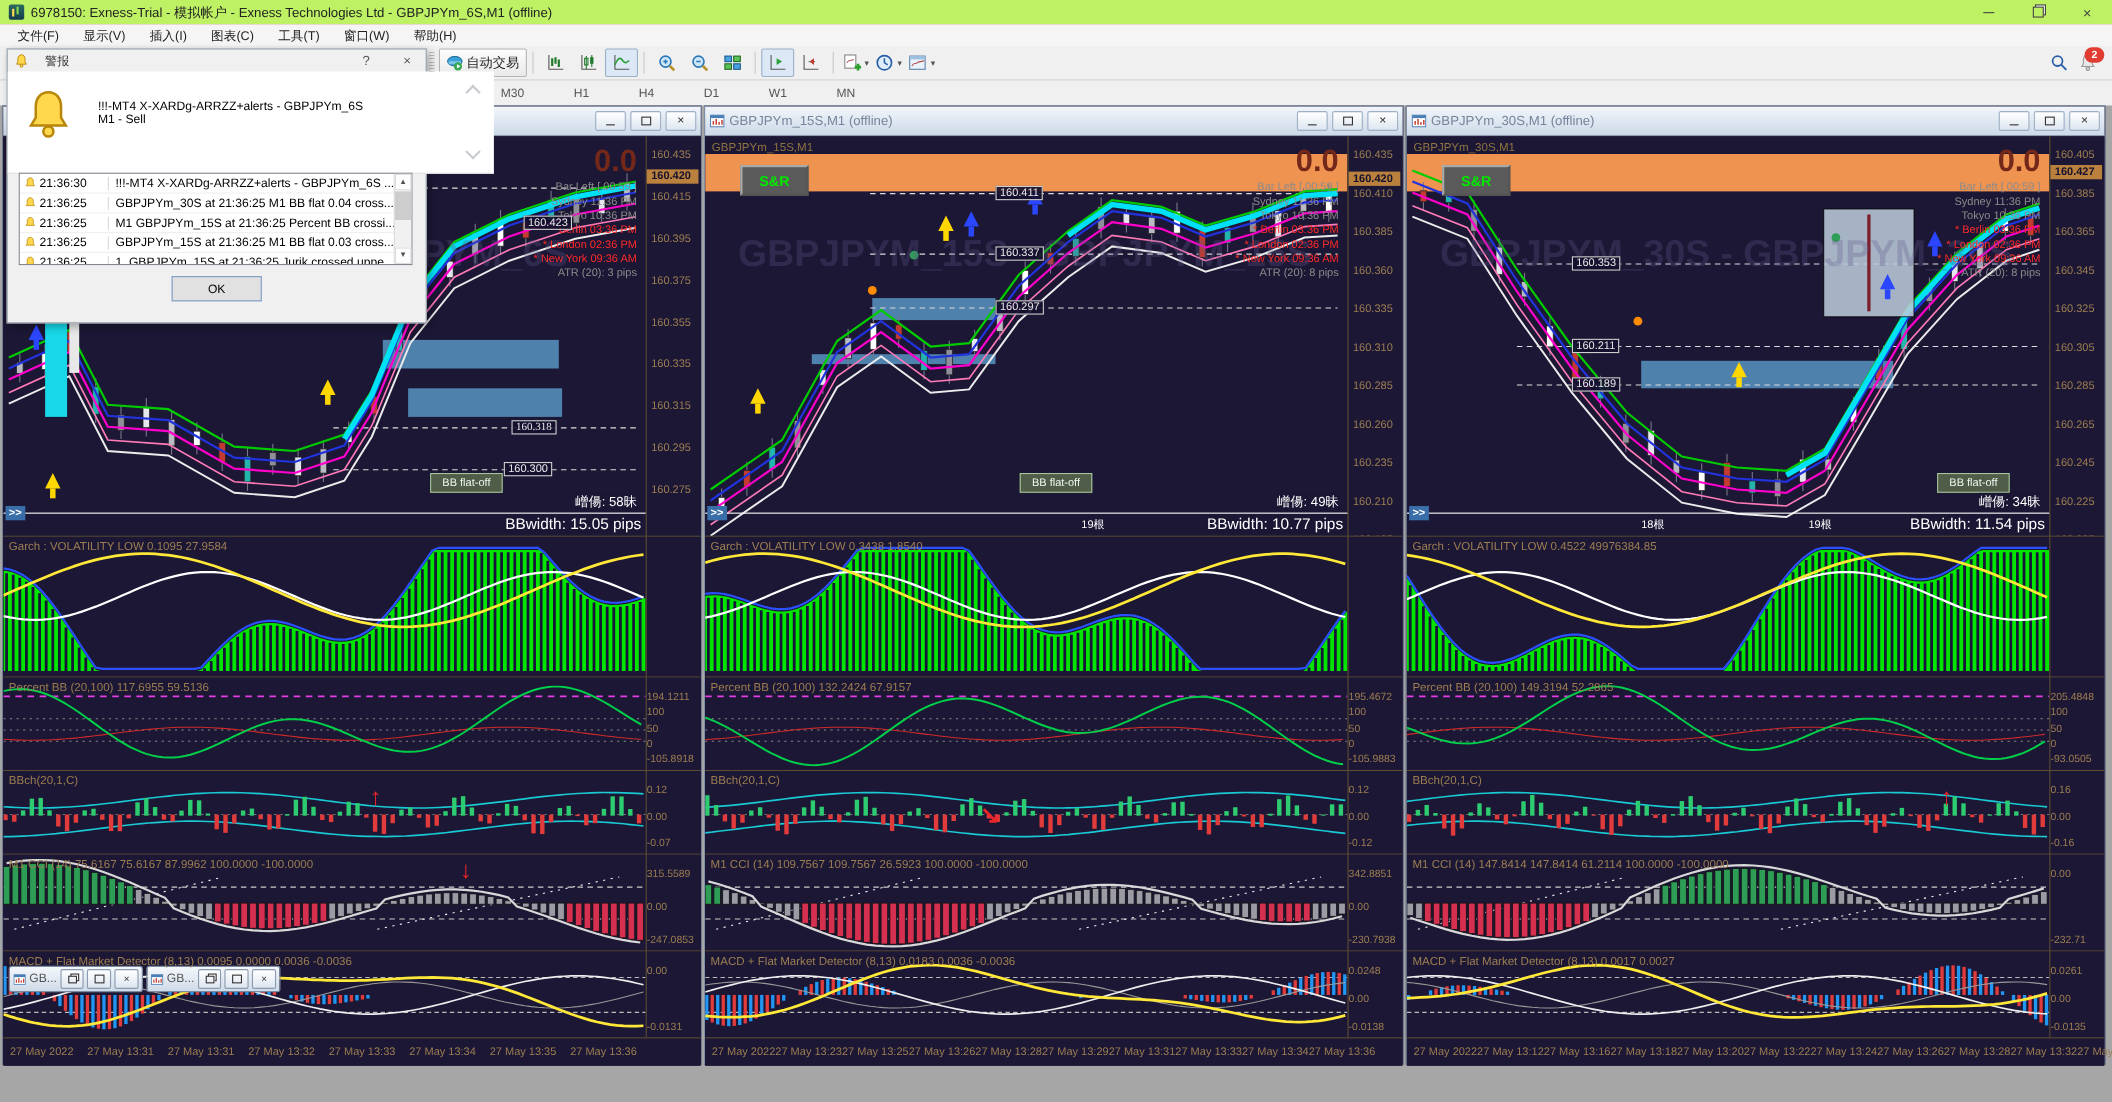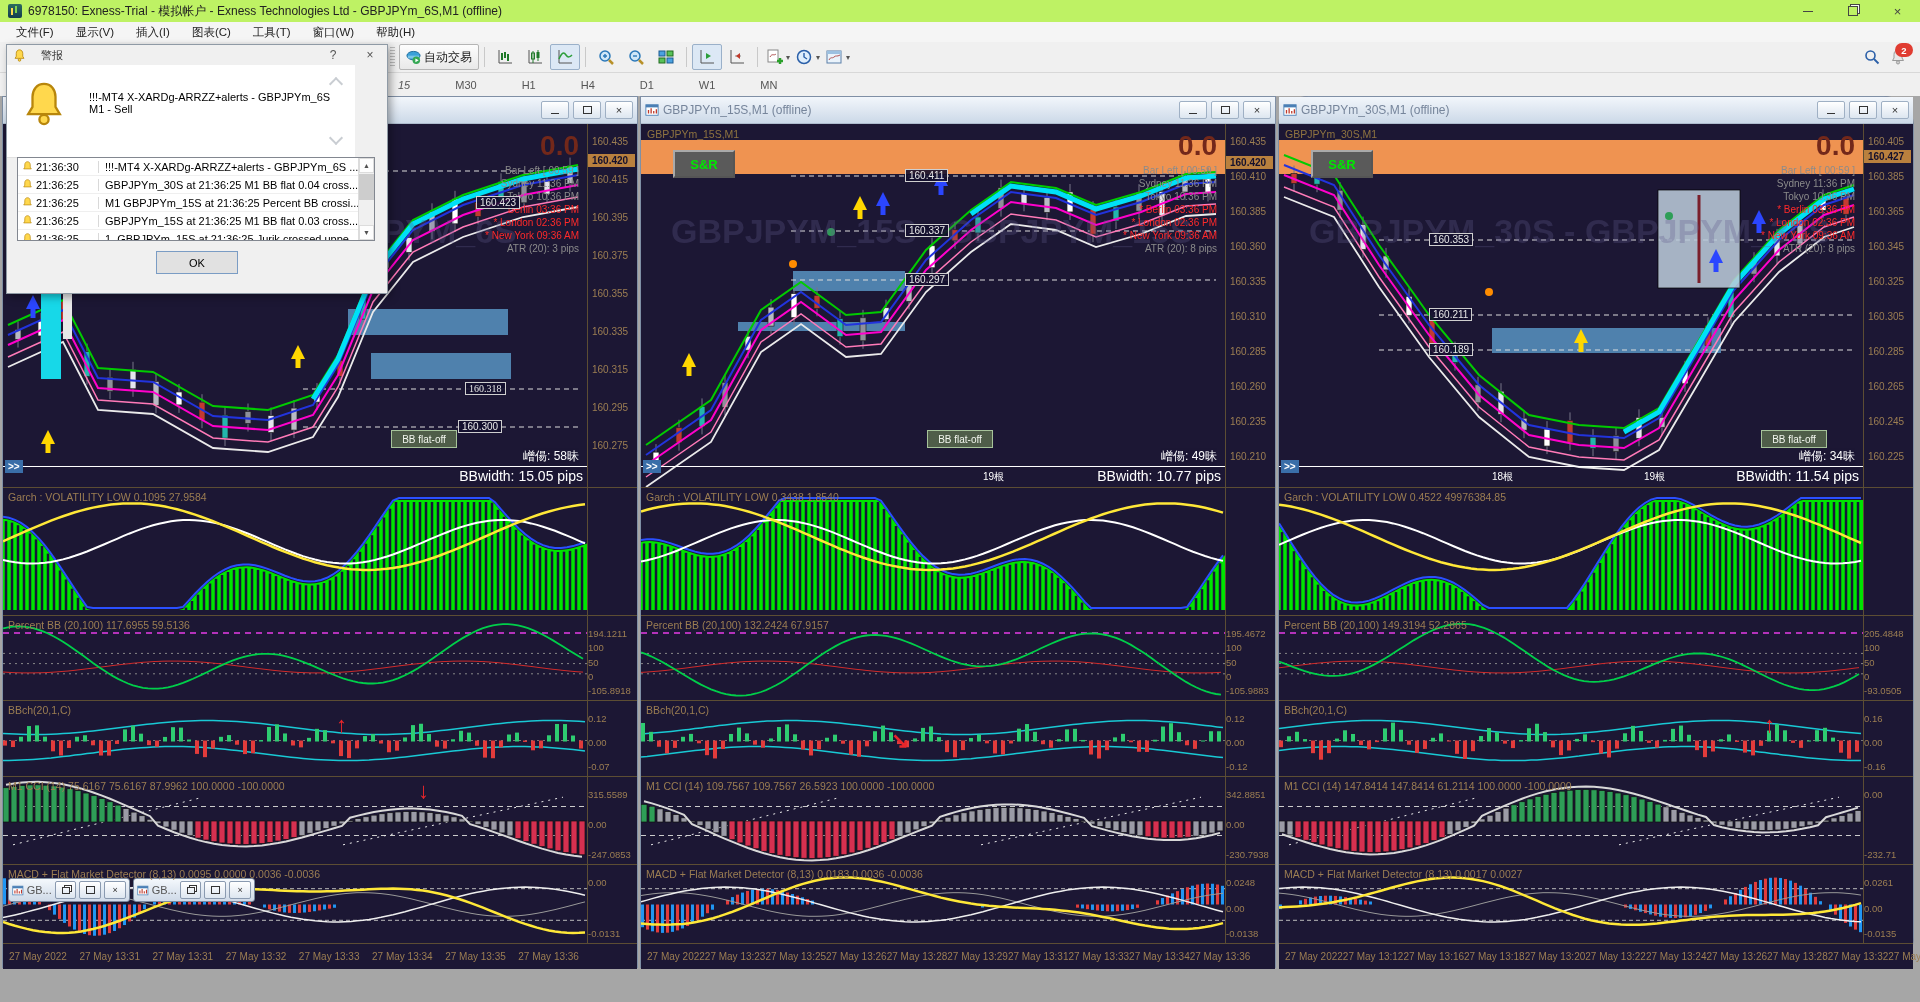--- a/index.html
+++ b/index.html
@@ -64,21 +64,21 @@
   .ggbtn{position:absolute;left:2px;top:336px;background:#3a6ea8;color:#fff;font-size:10px;font-weight:bold;padding:1px 3px;z-index:6;}
   .bclab{position:absolute;top:346px;font-size:10px;color:#fff;z-index:6;}
   .rarrow{position:absolute;z-index:6;font-weight:bold;color:#e8262b;font-size:22px;line-height:20px;}
   .taxis{height:25px;display:flex;justify-content:space-between;align-items:center;padding:0 58px 0 6px;font-size:10px;color:#9c7e52;background:#1c1734;}
   .taxis span{white-space:nowrap;}
   
   #dlg{position:absolute;left:6px;top:44px;width:380px;height:248px;background:#f0f0f0;border:1px solid #8f9aa5;box-shadow:3px 3px 8px rgba(0,0,0,0.35);z-index:50;font-size:11px;color:#222;}
   #dlg .dt{height:20px;display:flex;align-items:center;padding:0 6px;gap:15px;color:#333;}
   #dlg .dt .dspace{flex:1;}
   #dlg .dt .dbtn{width:22px;text-align:center;color:#555;font-size:12px;}
-  #dlg .msgarea{position:absolute;left:0;top:20px;width:348px;height:92px;background:#fff;border-bottom:1px solid #e0e0e0;}
+  #dlg .msgarea{position:absolute;left:0;top:20px;width:442px;height:92px;background:#fff;border-bottom:1px solid #e0e0e0;}
   #dlg .msgtext{position:absolute;left:82px;top:26px;width:250px;color:#000;}
   .chev{position:absolute;right:14px;width:8px;height:8px;border-left:2px solid #c9cdd2;border-top:2px solid #c9cdd2;}
   .chev.up{top:14px;transform:rotate(45deg);}
   .chev.dn{top:68px;transform:rotate(225deg);}
   #dlg .dlist{position:absolute;left:10px;top:112px;width:358px;height:84px;background:#fff;border:1px solid #828790;overfl
 ow:hidden;box-sizing:border-box;overflow:hidden;}
   .arow{height:17px;display:flex;align-items:center;border-bottom:1px solid #efefef;}
   .arow .abell{width:18px;display:flex;justify-content:center;flex:none;}
   .arow .at{width:62px;flex:none;color:#000;}
   .arow .ax{border-left:1px solid #d9d9d9;padding-left:6px;white-space:nowrap;overflow:hidden;color:#000;flex:1;}
@@ -1255,21 +1255,21 @@
             <span class="tx">27 May 13:26</span>
             <span class="tx">27 May 13:28</span>
             <span class="tx">27 May 13:29</span>
             <span class="tx">27 May 13:31</span>
             <span class="tx">27 May 13:33</span>
             <span class="tx">27 May 13:34</span>
             <span class="tx">27 May 13:36</span>
           </div>
     </div>
   </div>
-      <div class="cw" style="left: 1278px; border-radius: 30px;">
+      <div class="cw" style="left: 1278px;">
     <div class="cwt">
       <svg width="14" height="14" viewBox="0 0 16 16">
             <rect x="1" y="2" width="14" height="12" fill="#fff" stroke="#4a7fb5"></rect>
             <rect x="1" y="2" width="14" height="3" fill="#4a7fb5"></rect>
             <path d="M4 12V8M7 12V6M10 12V9M13 12V7" stroke="#c0392b" stroke-width="1.5"></path>
           </svg>
       <span class="cwtext">GBPJPYm_30S,M1 (offline)</span>
       <span class="cwbtns">
         <span class="cwb">
               <span class="mingl"></span>

